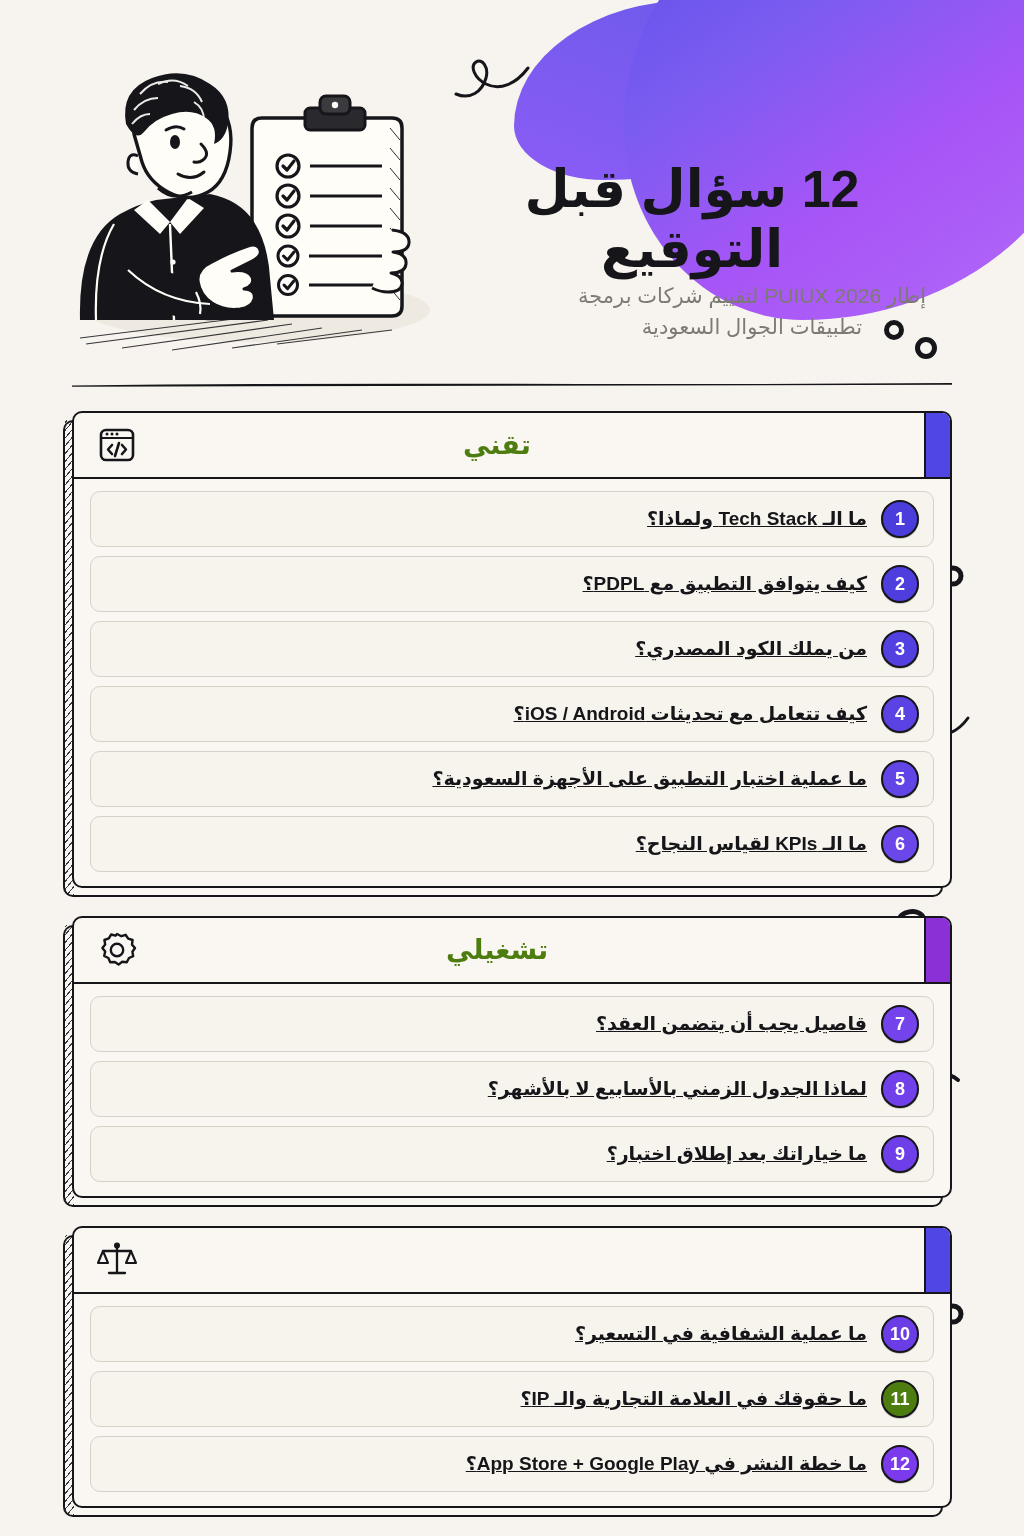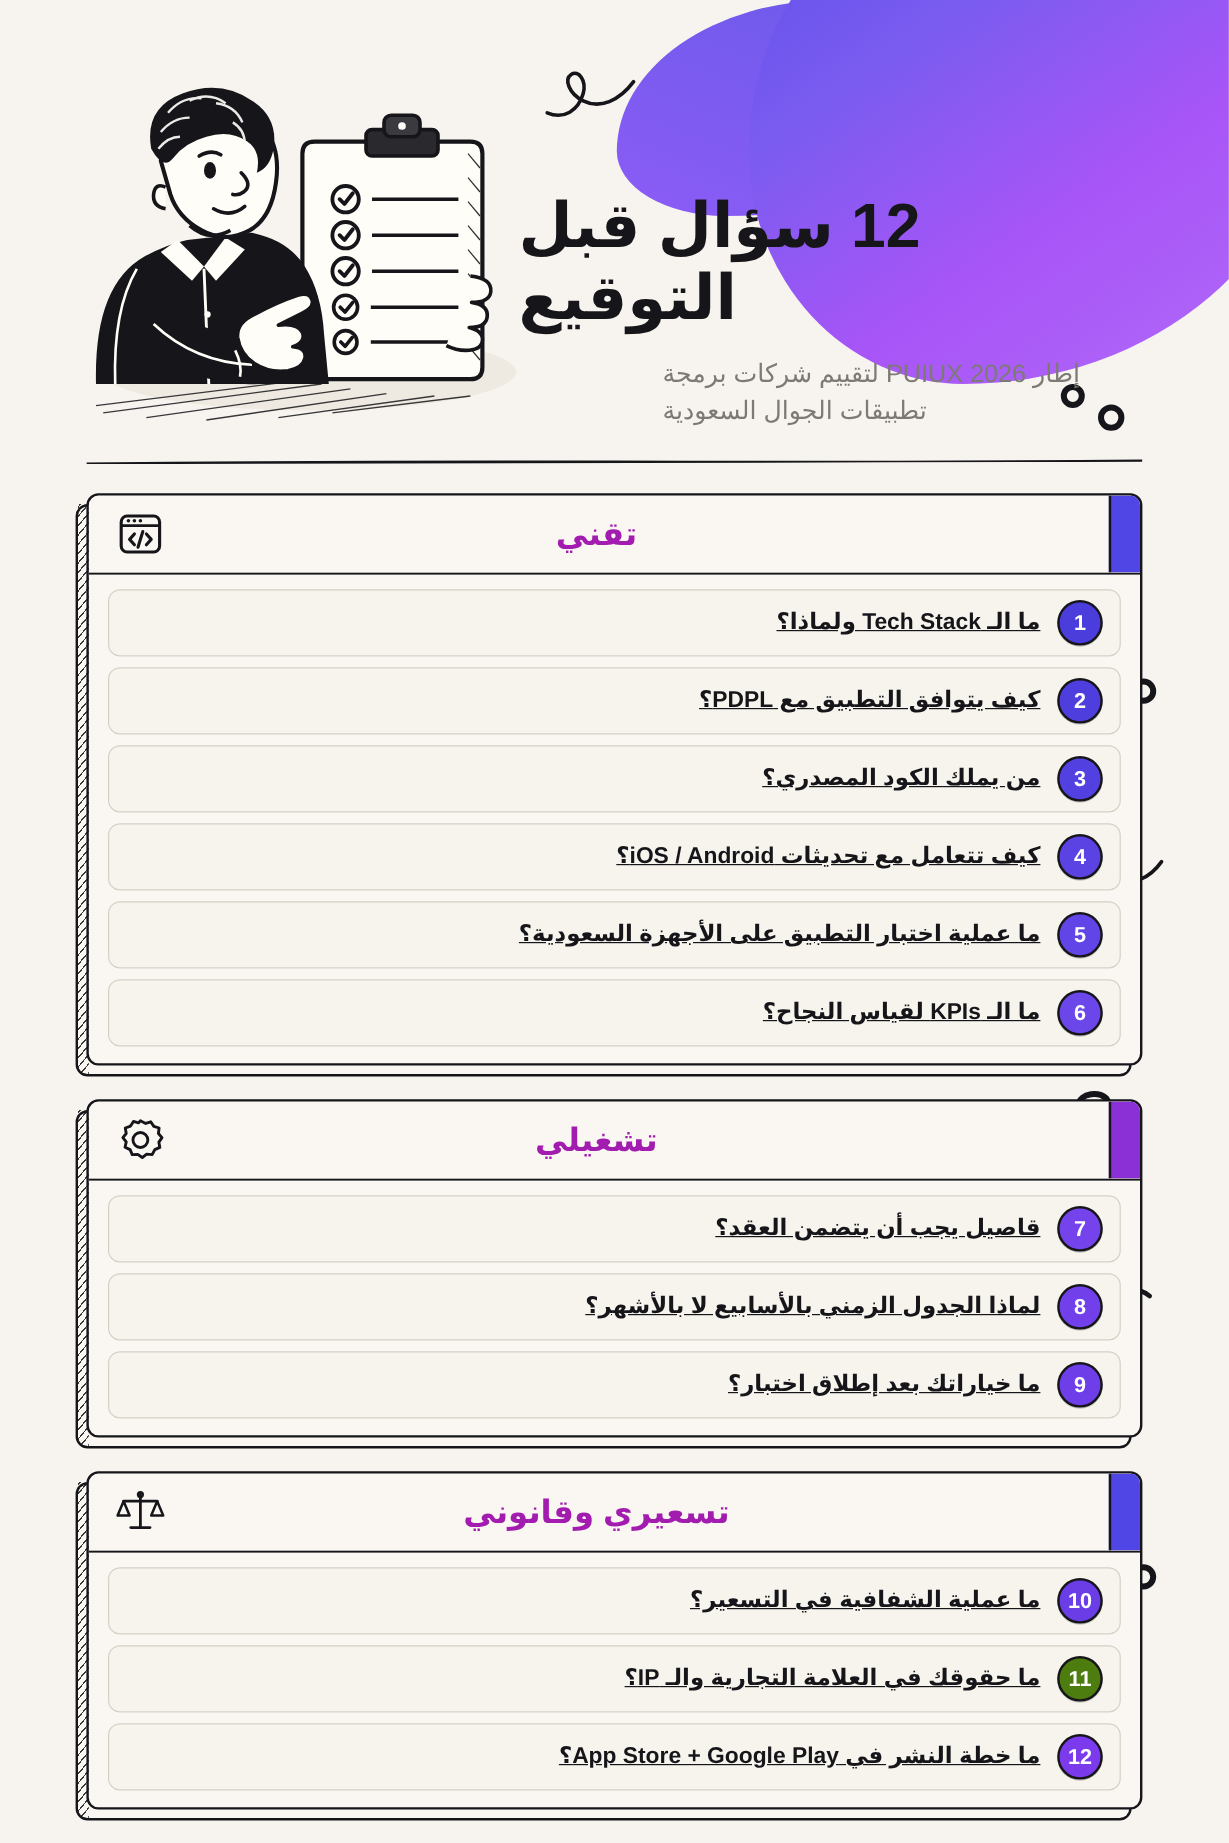--- a/index.html
+++ b/index.html
@@ -59,32 +59,31 @@
     top: 48px;
     left: 62px;
     width: 372px;
     height: 320px;
   }
   .title-block {
     position: absolute;
     top: 160px;
     right: 72px;
     width: 520px;
-    text-align: left;
+    text-align: center;
   }
   .main-title {
     font-size: 52px;
     font-weight: 700;
     color: #16161a;
     letter-spacing: -0.5px;
     line-height: 1.15;
     direction: rtl;
   }
   .subtitle {
-    margin-top: 16px;
     font-size: 21px;
     line-height: 1.5;
     color: #7d7a75;
     font-weight: 400;
     direction: rtl;
     max-width: 400px;
     margin-right: 0;
     margin-left: auto;
   }
 
@@ -128,21 +127,21 @@
     left: 22px; top: 50%;
     transform: translateY(-50%);
     width: 42px; height: 42px;
     display: flex; align-items: center; justify-content: center;
   }
   .head-title {
     flex: 1;
     text-align: center;
     font-size: 27px;
     font-weight: 700;
-    color: #a21caf;
+    color: #4d7c0f;
     direction: rtl;
     padding-right: 30px;
   }
   .accent {
     position: absolute;
     right: 0; top: 0; bottom: 0;
     width: 26px;
     border-left: 2.5px solid #16161a;
   }
 
@@ -439,21 +438,20 @@
       <span class="head-icon">
         <svg width="42" height="42" viewBox="0 0 42 42" fill="none">
           <path d="M21 6 v28" stroke="#16161a" stroke-width="2.3" stroke-linecap="round"></path>
           <circle cx="21" cy="6.5" r="2" stroke="#16161a" stroke-width="2"></circle>
           <path d="M7 12 H35" stroke="#16161a" stroke-width="2.3" stroke-linecap="round"></path>
           <path d="M13 34 H29" stroke="#16161a" stroke-width="2.3" stroke-linecap="round"></path>
           <path d="M7 12 L2 24 H12 Z" stroke="#16161a" stroke-width="2.1" stroke-linejoin="round" fill="none"></path>
           <path d="M35 12 L30 24 H40 Z" stroke="#16161a" stroke-width="2.1" stroke-linejoin="round" fill="none"></path>
         </svg>
       </span>
-      <div class="head-title">تسعيري وقانوني</div>
       <span class="accent" style="background: rgb(79, 70, 229);"></span>
     </div>
     <div class="card-body">
       <div class="qrow">
         <span class="badge" style="background: rgb(106, 61, 230);">10</span>
         <span class="qtext">ما عملية الشفافية في التسعير؟</span>
       </div>
       <div class="qrow">
         <span class="badge" style="background: #4d7c0f;">11</span>
         <span class="qtext">ما حقوقك في العلامة التجارية والـ IP؟</span>

